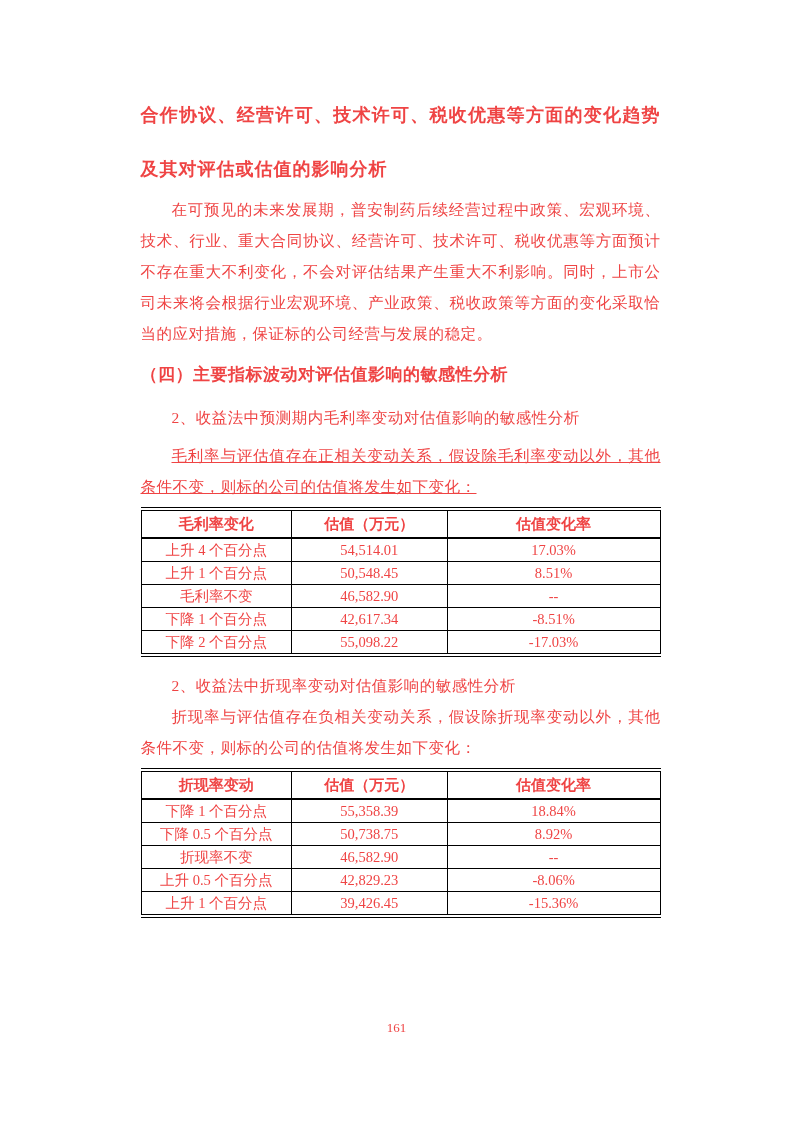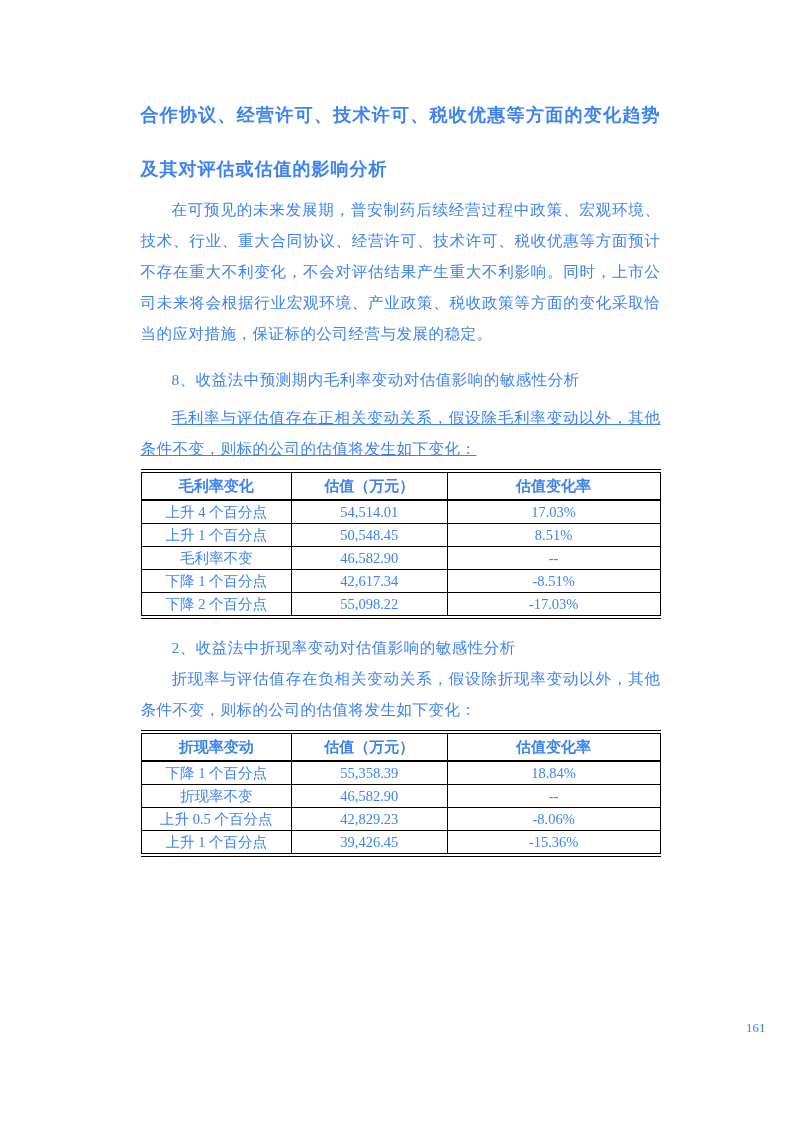--- a/index.html
+++ b/index.html
@@ -2,21 +2,21 @@
 <html><head>
 <meta charset="utf-8">
 <style>
   html, body { margin: 0; padding: 0; background: #ffffff; }
   .page {
     position: relative;
     width: 738px;
     height: 1122px;
     margin: 0 auto;
     background: #ffffff;
-    color: #3b82f6;
+    color: #ef4444;
     font-family: "Liberation Serif", "DejaVu Serif", serif;
     overflow: hidden;
     box-sizing: border-box;
   }
   .content {
     padding: 88px 105px 0 113px;
   }
   h1.doc-heading {
     font-family: "Liberation Sans", "DejaVu Sans", sans-serif;
     font-size: 18px;
@@ -75,37 +75,38 @@
     border: 1px solid #000;
     height: 22px;
     padding: 0 4px;
     text-align: center;
   }
   .page-number {
     position: absolute;
     top: 1020px;
     left: 0;
     width: 100%;
-    text-align: right;
+    text-align: center;
     font-size: 13px;
   }
 </style>
 </head>
 <body>
 
 <div class="page">
   <div class="content">
 
     <h1 class="doc-heading">合作协议、经营许可、技术许可、税收优惠等方面的变化趋势及其对评估或估值的影响分析</h1>
 
     <p class="body-par par-1">在可预见的未来发展期，普安制药后续经营过程中政策、宏观环境、技术、行业、重大合同协议、经营许可、技术许可、税收优惠等方面预计不存在重大不利变化，不会对评估结果产生重大不利影响。同时，上市公司未来将会根据行业宏观环境、产业政策、税收政策等方面的变化采取恰当的应对措施，保证标的公司经营与发展的稳定。</p>
 
+    <h2 class="sub-heading">（四）主要指标波动对评估值影响的敏感性分析</h2>
 
 
-    <p class="body-par item-heading">8、收益法中预测期内毛利率变动对估值影响的敏感性分析</p>
+    <p class="body-par item-heading">2、收益法中预测期内毛利率变动对估值影响的敏感性分析</p>
 
     <p class="body-par par-3">毛利率与评估值存在正相关变动关系，假设除毛利率变动以外，其他条件不变，则标的公司的估值将发生如下变化：</p>
 
     <table class="sens-table">
         <colgroup>
           <col class="c1">
           <col class="c2">
           <col class="c3">
         </colgroup>
         <thead>
@@ -161,20 +162,25 @@
             <th>估值变化率</th>
           </tr>
         </thead>
         <tbody>
           <tr>
             <td>下降 1 个百分点</td>
             <td>55,358.39</td>
             <td>18.84%</td>
           </tr>
           <tr>
+            <td>下降 0.5 个百分点</td>
+            <td>50,738.75</td>
+            <td>8.92%</td>
+          </tr>
+          <tr>
             <td>折现率不变</td>
             <td>46,582.90</td>
             <td>--</td>
           </tr>
           <tr>
             <td>上升 0.5 个百分点</td>
             <td>42,829.23</td>
             <td>-8.06%</td>
           </tr>
           <tr>

